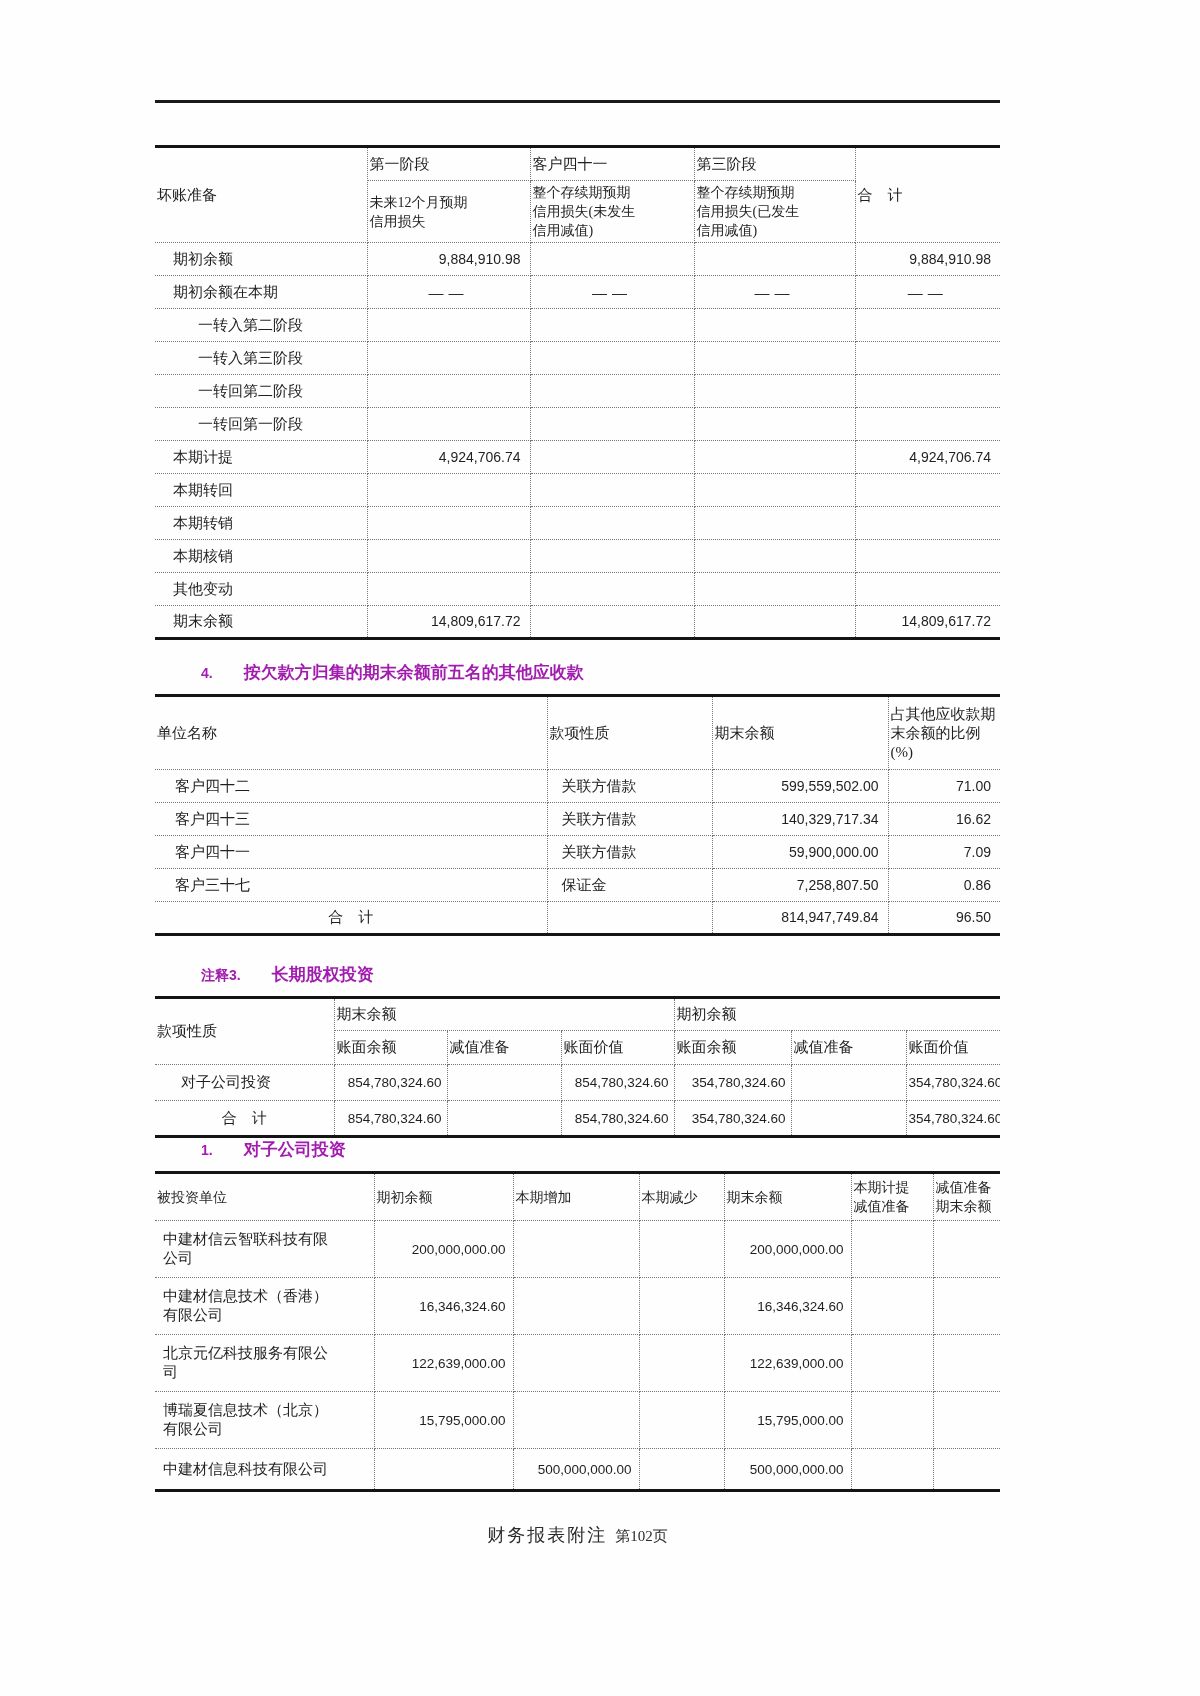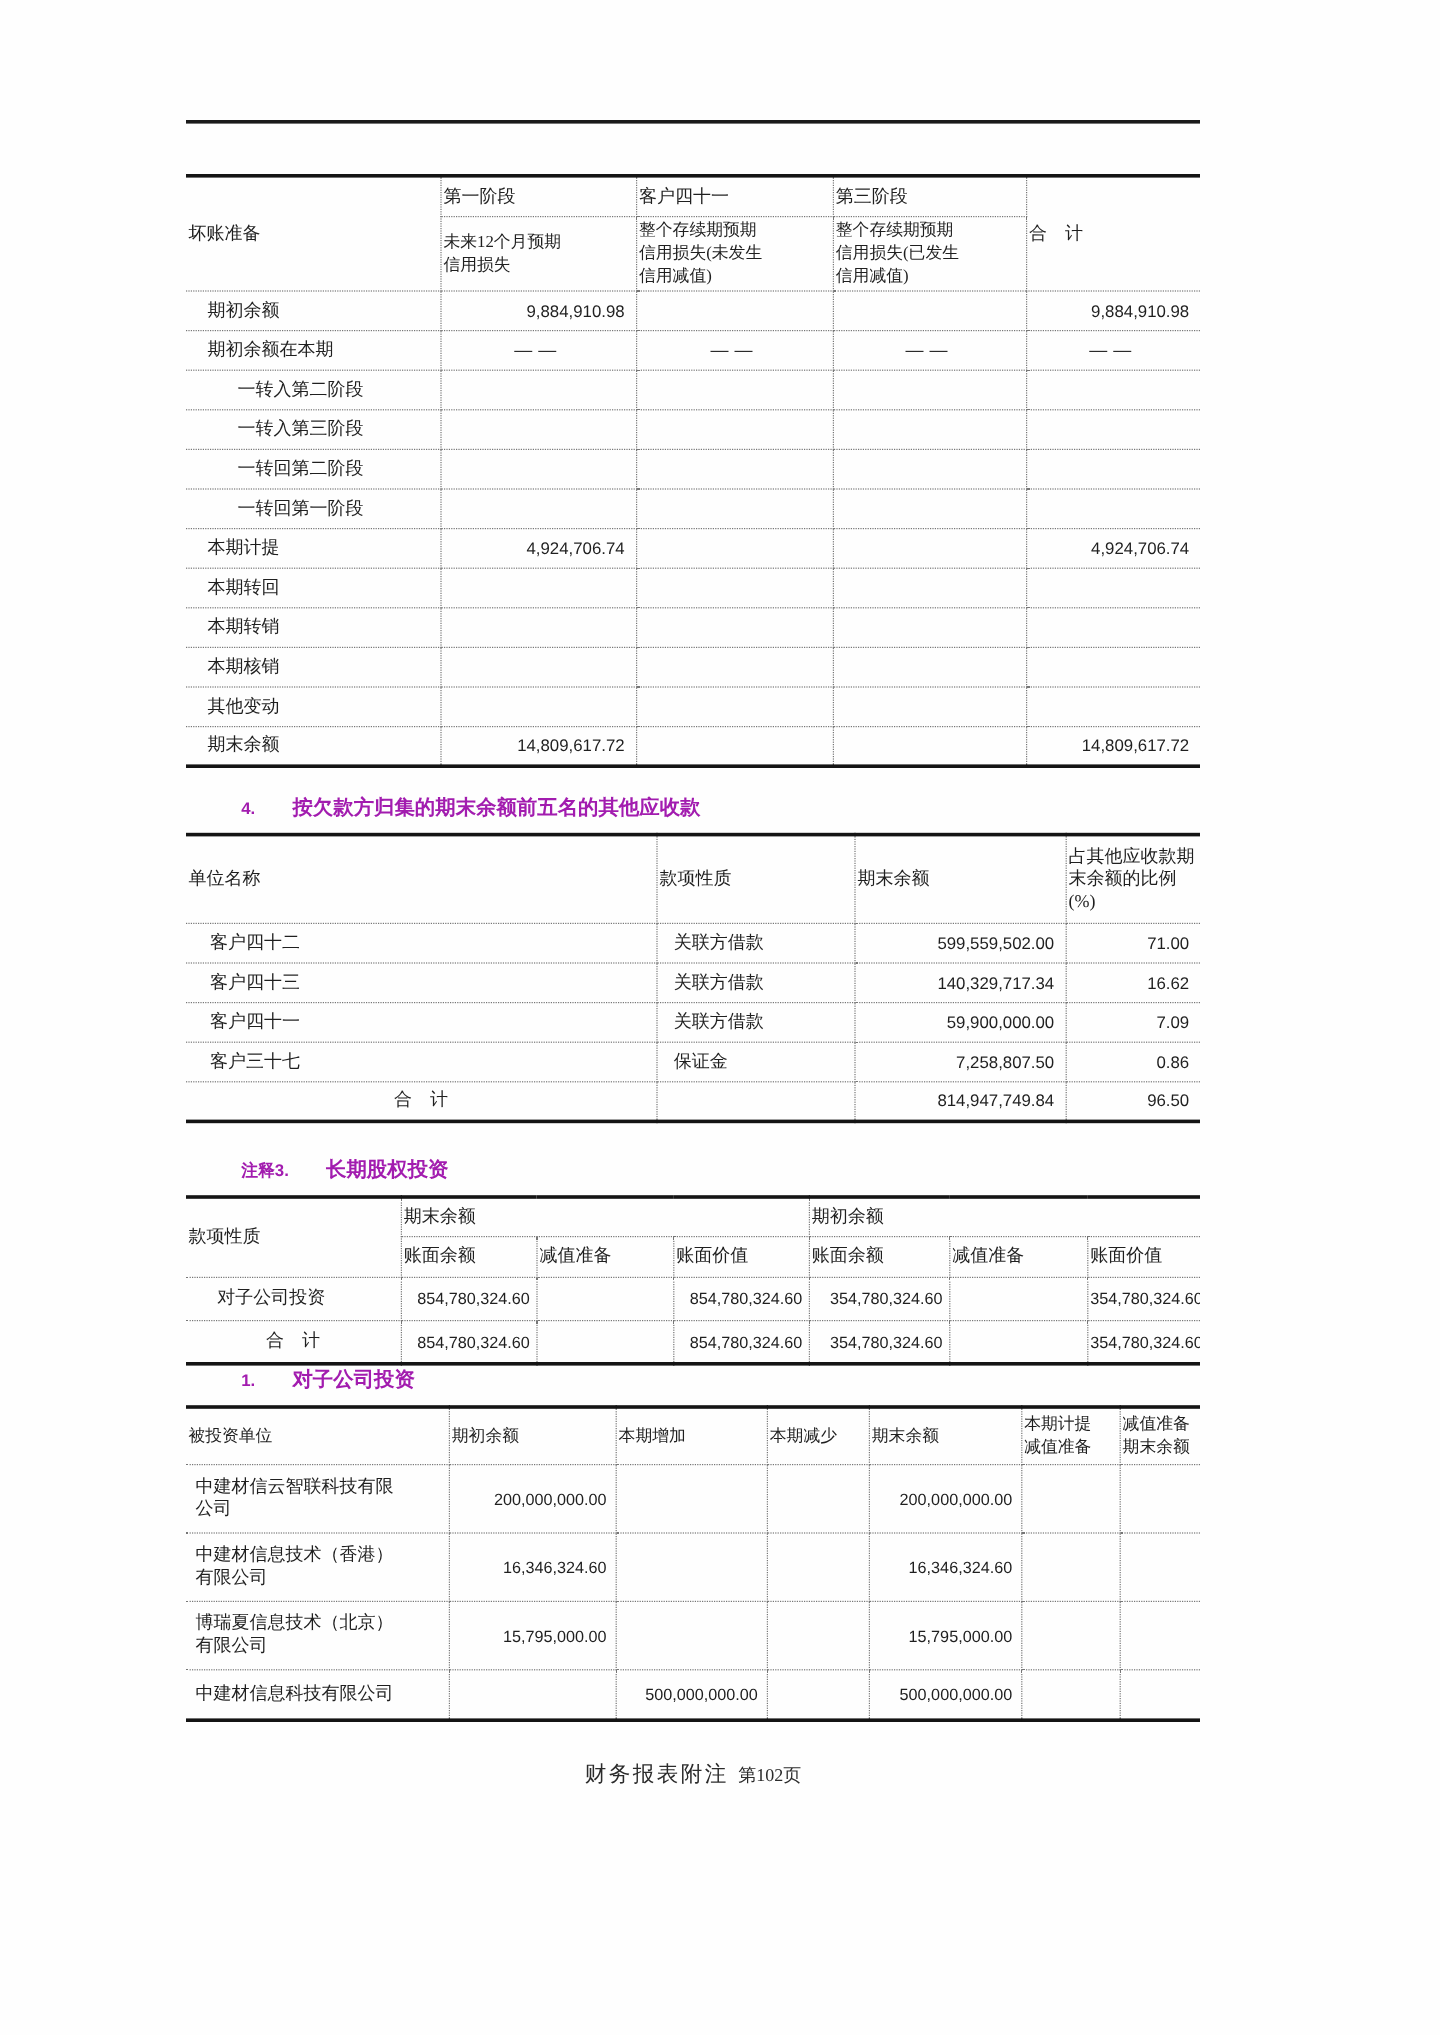--- a/index.html
+++ b/index.html
@@ -337,20 +337,29 @@
           <tr>
             <td class="a-l col0">中建材信息技术（香港）有限公司</td>
             <td class="num col1">16,346,324.60</td>
             <td class="num col2"></td>
             <td class="num col3"></td>
             <td class="num col4">16,346,324.60</td>
             <td class="num col5"></td>
             <td class="num col6"></td>
           </tr>
           <tr>
+            <td class="a-l col0">北京元亿科技服务有限公司</td>
+            <td class="num col1">122,639,000.00</td>
+            <td class="num col2"></td>
+            <td class="num col3"></td>
+            <td class="num col4">122,639,000.00</td>
+            <td class="num col5"></td>
+            <td class="num col6"></td>
+          </tr>
+          <tr>
             <td class="a-l col0">博瑞夏信息技术（北京）有限公司</td>
             <td class="num col1">15,795,000.00</td>
             <td class="num col2"></td>
             <td class="num col3"></td>
             <td class="num col4">15,795,000.00</td>
             <td class="num col5"></td>
             <td class="num col6"></td>
           </tr>
           <tr>
             <td class="a-l col0">中建材信息科技有限公司</td>

